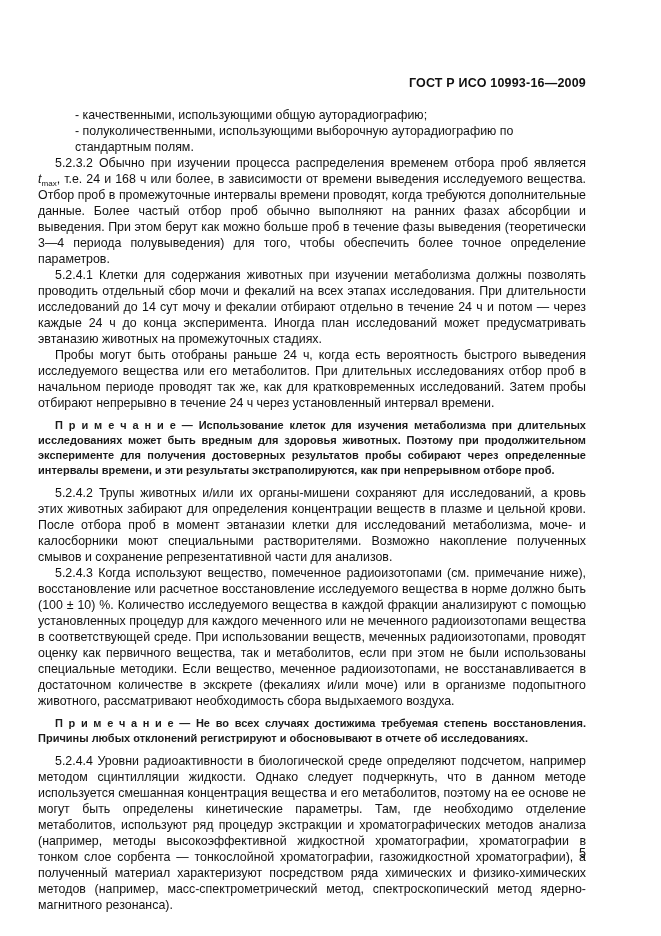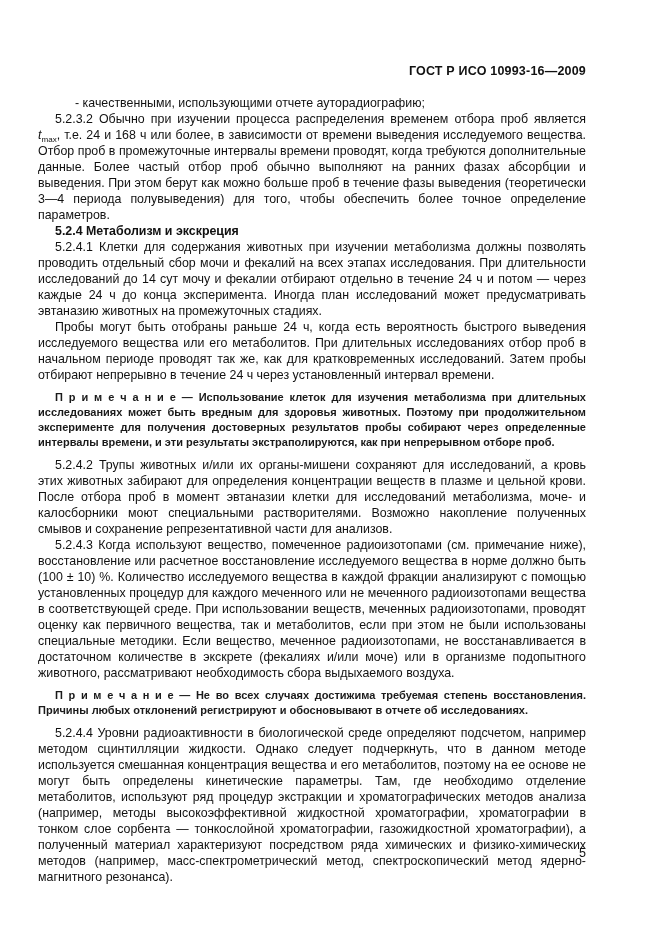--- a/index.html
+++ b/index.html
@@ -8,21 +8,21 @@
     width: 661px;
     height: 936px;
     background: #ffffff;
     font-family: "Liberation Sans", "DejaVu Sans", sans-serif;
     color: #111111;
     overflow: hidden;
   }
   .content {
     position: absolute;
     left: 38px;
-    top: 64px;
+    top: 76px;
     width: 548px;
   }
   .doc-header {
     font-size: 12.5px;
     font-weight: bold;
     text-align: right;
     letter-spacing: 0.2px;
     margin-bottom: 17px;
   }
   .doc-body { font-size: 12.4px; line-height: 16px; }
@@ -63,23 +63,23 @@
     font-size: 12.5px;
   }
 </style>
 </head>
 <body>
 
 <div class="page">
   <div class="content">
     <div class="doc-header">ГОСТ Р ИСО 10993-16—2009</div>
     <div class="doc-body">
-        <div class="blk list-item"><span>-  качественными, использующими отчете ауторадиографию;</span></div>
+        <div class="blk list-item"><span>-  качественными, использующими общую ауторадиографию;</span></div>
+        <div class="blk list-item"><span>-  полуколичественными, использующими выборочную ауторадиографию по стандартным полям.</span></div>
         <div class="blk para"><span>5.2.3.2   Обычно при изучении процесса распределения временем отбора проб является </span><i>t</i><sub>max</sub><span>, т.е. 24 и 168 ч или более, в зависимости от времени выведения исследуемого вещества. Отбор проб в промежуточные интервалы времени проводят, когда требуются дополнительные данные. Более частый отбор проб обычно выполняют на ранних фазах абсорбции и выведения. При этом берут как можно больше проб в течение фазы выведения (теоретически 3—4 периода полувыведения) для того, чтобы обеспечить более точное определение параметров.</span></div>
-        <div class="blk heading"><span>5.2.4  Метаболизм и экскреция</span></div>
         <div class="blk para"><span>5.2.4.1  Клетки для содержания животных при изучении метаболизма должны позволять проводить отдельный сбор мочи и фекалий на всех этапах исследования. При длительности исследований до 14 сут мочу и фекалии отбирают отдельно в течение 24 ч и потом — через каждые 24 ч до конца эксперимента. Иногда план исследований может предусматривать эвтаназию животных на промежуточных стадиях.</span></div>
         <div class="blk para"><span>Пробы могут быть отобраны раньше 24 ч, когда есть вероятность быстрого выведения исследуемого вещества или его метаболитов. При длительных исследованиях отбор проб в начальном периоде проводят так же, как для кратковременных исследований. Затем пробы отбирают непрерывно в течение 24 ч через установленный интервал времени.</span></div>
         <div class="blk note"><span>П р и м е ч а н и е — Использование клеток для изучения метаболизма при длительных исследованиях может быть вредным для здоровья животных. Поэтому при продолжительном эксперименте для получения достоверных результатов пробы собирают через определенные интервалы времени, и эти результаты экстраполируются, как при непрерывном отборе проб.</span></div>
         <div class="blk para"><span>5.2.4.2  Трупы животных и/или их органы-мишени сохраняют для исследований, а кровь этих животных забирают для определения концентрации веществ в плазме и цельной крови. После отбора проб в момент эвтаназии клетки для исследований метаболизма, моче- и калосборники моют специальными растворителями. Возможно накопление полученных смывов и сохранение репрезентативной части для анализов.</span></div>
         <div class="blk para"><span>5.2.4.3  Когда используют вещество, помеченное радиоизотопами (см. примечание ниже), восстановление или расчетное восстановление исследуемого вещества в норме должно быть (100 ± 10) %. Количество исследуемого вещества в каждой фракции анализируют с помощью установленных процедур для каждого меченного или не меченного радиоизотопами вещества в соответствующей среде. При использовании веществ, меченных радиоизотопами, проводят оценку как первичного вещества, так и метаболитов, если при этом не были использованы специальные методики. Если вещество, меченное радиоизотопами, не восстанавливается в достаточном количестве в экскрете (фекалиях и/или моче) или в организме подопытного животного, рассматривают необходимость сбора выдыхаемого воздуха.</span></div>
         <div class="blk note"><span>П р и м е ч а н и е — Не во всех случаях достижима требуемая степень восстановления. Причины любых отклонений регистрируют и обосновывают в отчете об исследованиях.</span></div>
         <div class="blk para"><span>5.2.4.4    Уровни радиоактивности в биологической среде определяют подсчетом, например методом сцинтилляции жидкости. Однако следует подчеркнуть, что в данном методе используется смешанная концентрация вещества и его метаболитов, поэтому на ее основе не могут быть определены кинетические параметры. Там, где необходимо отделение метаболитов, используют ряд процедур экстракции и хроматографических методов анализа (например, методы высокоэффективной жидкостной хроматографии, хроматографии в тонком слое сорбента — тонкослойной хроматографии, газожидкостной хроматографии), а полученный материал характеризуют посредством ряда химических и физико-химических методов (например, масс-спектрометрический метод, спектроскопический метод ядерно-магнитного резонанса).</span></div>
       </div>
   </div>
   <div class="page-number">5</div>

